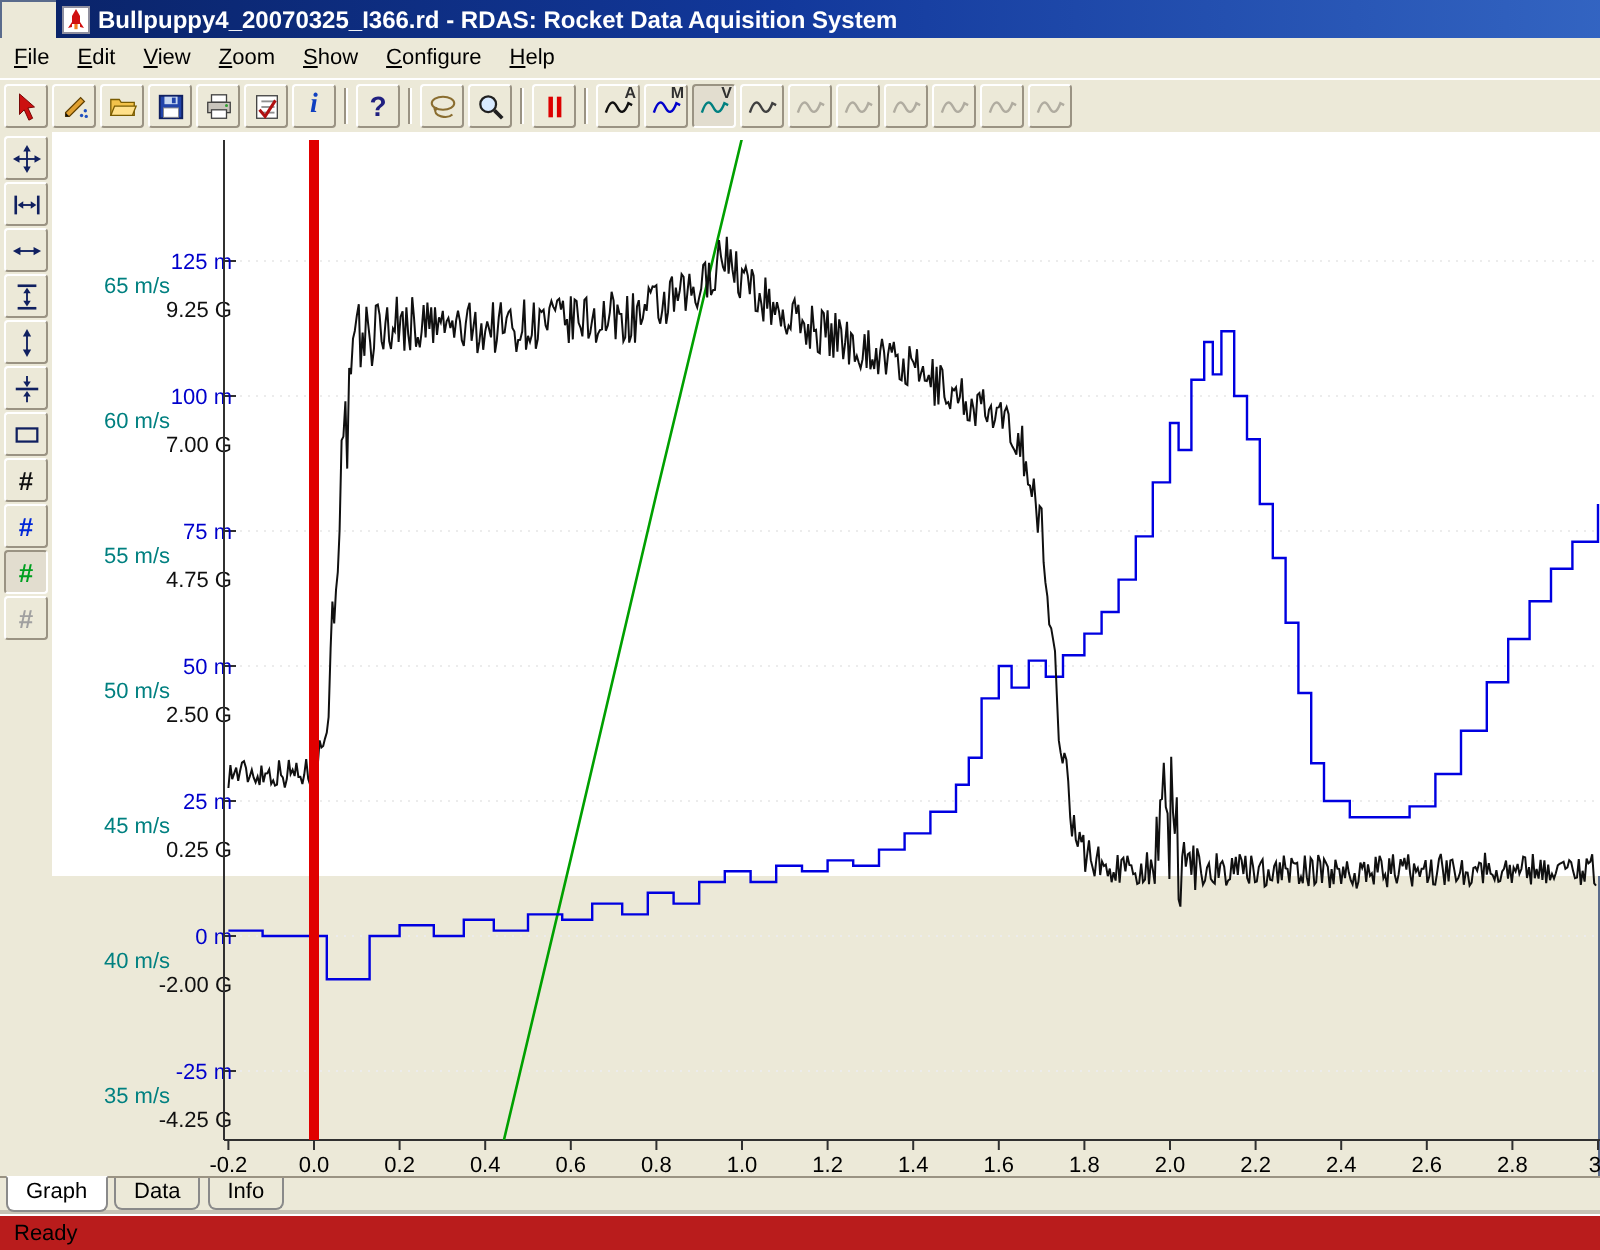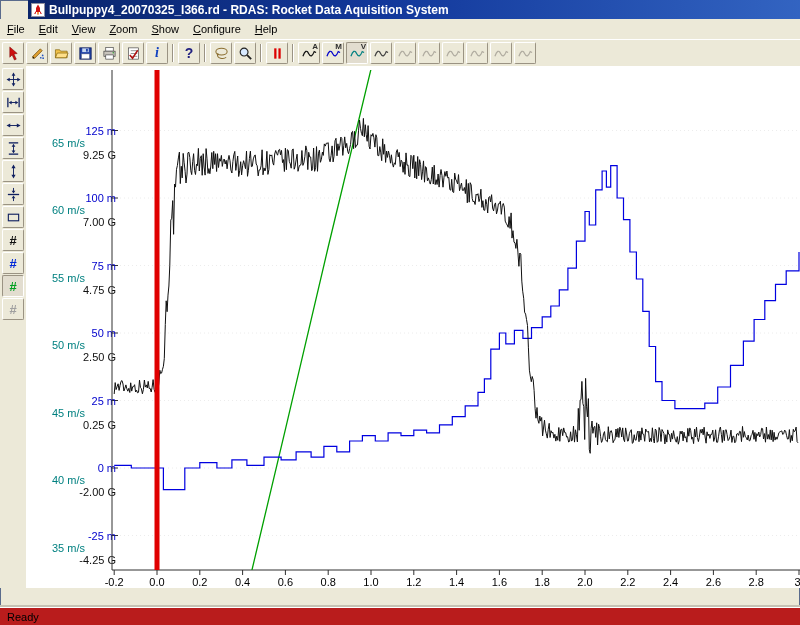--- a/index.html
+++ b/index.html
@@ -32,21 +32,21 @@
   .help-glyph{font-weight:bold;font-size:14px;color:#202080;line-height:14px;}
   
   .leftrail{position:absolute;left:0;top:66px;width:26px;height:522px;background:#ece9d8;
     display:flex;flex-direction:column;align-items:center;padding-top:2px;box-sizing:border-box;}
   .rbtn{width:22px;height:22px;margin-bottom:1px;background:#ece9d8;border:1px solid;
     border-color:#ffffff #9a9383 #9a9383 #ffffff;border-radius:2px;display:flex;align-items:center;
     justify-content:center;padding:0;box-sizing:border-box;cursor:default;flex:0 0 auto;}
   .rbtn.pressed{border-color:#9a9383 #ffffff #ffffff #9a9383;background:#e2ddcf;}
   .rbtn .glyph{font-size:13px;font-weight:bold;line-height:13px;}
   
-  .chart-area{position:absolute;left:26px;top:66px;width:774px;height:522px;background:#ffffff;}
+  .chart-area{position:absolute;left:26px;top:66px;width:774px;height:372px;background:#ffffff;}
   #chart-svg{display:block;}
   
   .tabbar{position:absolute;left:0;top:588px;width:100%;height:19px;background:#ece9d8;
     padding-left:3px;box-sizing:border-box;border-top:1px solid #9a9383;}
   .tab{display:inline-block;height:15px;line-height:14px;padding:0 9px;font-size:11px;
     background:#ece9d8;border:1px solid #8a8a8a;border-top:none;border-radius:0 0 4px 4px;
     margin-right:-1px;vertical-align:top;position:relative;cursor:default;}
   .tab.selected{background:#ffffff;height:16px;margin-top:-1px;z-index:2;border-top:1px solid #ffffff;}
   
   .statusbar{position:absolute;left:0;top:607px;width:100%;height:18px;background:#b91c1c;
@@ -373,18 +373,23 @@
         <text x="773" y="520" fill="#000000" text-anchor="middle" font-size="11px" font-family="&quot;Liberation Sans&quot;, sans-serif">3.</text>
         <g clip-path="url(#plotclip)">
           <path d="M220.9 525.3L259.4 363.3L302.2 181.0L349.3 -14.8" fill="none" stroke="#00a000" stroke-width="1.3"></path>
           <path d="M88.2 399.3H105.3V402.0H135.3V402.0H137.4V423.6H156.7V423.6H158.8V402.0H173.8V396.6H190.9V402.0H205.9V393.9H220.9V399.3H238.0V391.2H255.1V393.9H270.1V385.8H285.1V391.2H297.9V380.4H310.8V385.8H323.6V375.0H336.4V369.6H349.3V375.0H362.1V366.9H375.0V369.6H387.8V364.2H400.6V366.9H413.5V358.8H426.3V350.7H439.2V339.9H452.0V326.4H458.4V312.9H464.8V283.2H473.4V267.0H479.8V277.8H488.4V264.3H496.9V272.4H505.5V261.6H516.2V250.8H524.8V240.0H533.3V223.8H541.9V202.2H550.4V175.2H559.0V145.5H563.3V159.0H569.7V123.9H576.1V105.0H580.4V121.2H584.7V99.6H591.1V132.0H597.5V153.6H603.9V186.0H610.4V213.0H616.8V245.4H623.2V280.5H629.6V315.6H636.0V334.5H648.9V342.6H666.0V342.6H678.8V337.2H691.7V321.0H704.5V299.4H717.4V275.1H728.1V253.5H738.8V234.6H749.5V218.4H760.2V204.9H773.0V186.0" fill="none" stroke="#0000e0" stroke-width="1.2"></path>
           <path d="M88.2 328.0L89.2 316.6L90.1 323.6L91.1 320.7L92.1 317.8L93.1 324.4L94.0 319.6L95.0 315.3L96.0 314.6L97.0 318.0L97.9 325.0L98.9 322.2L99.9 318.9L100.8 322.7L101.8 325.2L102.8 322.3L103.8 326.5L104.7 316.8L105.7 325.1L106.7 320.7L107.7 320.6L108.6 318.7L109.6 326.0L110.6 324.2L111.5 326.8L112.5 326.3L113.5 314.2L114.5 321.5L115.4 322.7L116.4 327.8L117.4 323.5L118.4 314.0L119.3 321.1L120.3 318.9L121.3 322.0L122.2 315.4L123.2 322.5L124.2 322.4L125.2 326.0L126.1 321.4L127.1 313.6L128.1 323.4L129.1 326.5L130.0 326.9L131.0 325.0L131.9 324.4L132.8 317.7L133.8 304.2L134.7 307.7L135.6 307.0L136.5 303.3L137.4 300.3L138.3 292.5L139.3 258.5L140.2 234.8L141.1 245.7L142.0 229.1L142.9 220.0L143.8 199.1L144.8 154.1L145.7 152.3L146.7 134.6L147.6 168.3L148.6 118.0L149.5 121.1L150.5 103.3L151.4 99.5L152.4 91.9L153.4 86.1L154.3 117.6L155.3 100.3L156.2 111.9L157.2 87.4L158.1 96.2L159.1 105.3L160.0 117.0L161.0 108.1L161.9 86.8L162.9 86.3L163.8 91.4L164.8 104.7L165.7 108.6L166.7 95.7L167.6 87.7L168.6 104.6L169.5 108.5L170.5 98.2L171.4 99.7L172.4 82.4L173.3 105.0L174.3 92.3L175.3 89.7L176.2 109.3L177.2 87.7L178.1 101.0L179.1 109.1L180.1 82.6L181.0 92.8L182.0 107.4L182.9 102.6L183.9 107.7L184.8 100.0L185.8 86.5L186.8 102.7L187.7 85.3L188.7 98.5L189.6 87.7L190.6 105.5L191.5 87.7L192.5 101.5L193.5 92.7L194.4 95.2L195.4 89.4L196.3 100.4L197.3 94.7L198.2 93.0L199.2 98.0L200.2 94.3L201.1 102.8L202.1 94.0L203.0 89.4L204.0 94.7L204.9 104.1L205.9 107.0L206.9 95.5L207.8 88.8L208.8 85.4L209.8 104.4L210.8 96.9L211.7 90.0L212.7 110.5L213.7 104.7L214.7 95.7L215.6 108.9L216.6 99.8L217.6 94.7L218.5 98.3L219.5 102.7L220.5 85.1L221.5 110.3L222.4 104.3L223.4 92.6L224.4 85.2L225.4 100.6L226.3 100.3L227.3 92.9L228.3 90.0L229.2 88.9L230.2 98.0L231.2 99.8L232.2 109.9L233.1 104.0L234.1 103.9L235.1 99.8L236.1 83.8L237.0 108.8L238.0 101.9L239.0 105.0L239.9 101.6L240.9 85.3L241.9 108.4L242.9 103.6L243.8 88.7L244.8 90.0L245.8 88.9L246.8 96.7L247.7 99.1L248.7 88.0L249.7 84.5L250.6 87.3L251.6 89.2L252.6 84.2L253.6 83.3L254.5 88.8L255.5 84.4L256.5 96.6L257.5 93.6L258.4 105.5L259.4 82.2L260.4 103.7L261.3 83.7L262.3 84.5L263.3 95.4L264.3 97.9L265.2 102.2L266.2 84.0L267.2 82.9L268.2 103.2L269.1 100.5L270.1 93.9L271.1 88.2L272.0 105.3L273.0 100.9L274.0 99.0L275.0 98.6L275.9 84.5L276.9 99.4L277.9 96.8L278.9 90.3L279.8 79.9L280.8 84.3L281.8 103.6L282.7 86.3L283.7 90.9L284.7 91.0L285.7 104.7L286.6 102.8L287.6 82.0L288.6 105.3L289.6 101.8L290.5 80.6L291.5 105.3L292.5 87.2L293.4 84.1L294.4 96.3L295.4 93.3L296.4 86.1L297.3 89.4L298.3 77.9L299.3 80.1L300.3 77.2L301.2 77.4L302.2 76.6L303.2 92.9L304.1 95.8L305.1 89.4L306.1 79.9L307.1 95.9L308.0 90.2L309.0 74.8L310.0 72.3L311.0 89.8L311.9 77.8L312.9 84.4L313.9 79.2L314.8 71.1L315.8 72.4L316.8 89.4L317.8 79.3L318.7 70.9L319.7 81.8L320.7 77.4L321.7 85.3L322.6 87.7L323.6 82.7L324.6 78.4L325.6 66.5L326.6 65.4L327.6 82.7L328.5 65.4L329.5 81.5L330.5 79.1L331.5 78.9L332.5 64.8L333.5 54.0L334.5 62.3L335.5 67.5L336.4 69.7L337.4 52.4L338.3 70.8L339.3 58.7L340.2 68.7L341.2 75.3L342.1 59.6L343.1 80.3L344.0 83.0L345.0 68.7L346.0 70.2L346.9 67.4L347.9 71.8L348.9 81.1L349.9 68.7L350.8 71.8L351.8 89.5L352.8 89.7L353.8 80.6L354.7 86.1L355.7 94.7L356.7 72.8L357.6 88.3L358.6 78.4L359.6 96.4L360.6 85.0L361.5 91.4L362.5 85.1L363.5 89.7L364.5 97.2L365.4 88.8L366.4 97.3L367.4 101.1L368.3 96.8L369.3 98.4L370.3 86.0L371.3 83.6L372.2 90.9L373.2 86.4L374.2 100.6L375.2 94.2L376.1 95.8L377.1 106.3L378.1 96.0L379.0 108.4L380.0 86.9L381.0 99.3L382.0 98.9L382.9 110.0L383.9 110.6L384.9 89.3L385.9 90.6L386.8 102.7L387.8 89.2L388.8 112.0L389.7 95.7L390.7 112.8L391.7 90.5L392.7 109.8L393.6 93.7L394.6 98.6L395.6 113.6L396.6 105.2L397.5 94.9L398.5 116.2L399.5 100.6L400.4 101.7L401.4 114.8L402.4 111.9L403.4 115.4L404.3 118.1L405.3 113.6L406.3 101.1L407.3 118.0L408.2 99.2L409.2 118.6L410.2 113.7L411.1 118.5L412.1 108.0L413.1 121.1L414.1 109.6L415.0 103.5L416.0 109.6L417.0 121.2L418.0 111.3L418.9 105.6L419.9 110.3L420.9 105.0L421.8 112.0L422.8 111.4L423.8 123.6L424.8 124.2L425.7 113.3L426.7 125.8L427.7 126.5L428.7 107.1L429.6 113.1L430.6 114.9L431.6 117.9L432.5 108.6L433.5 124.7L434.5 120.6L435.5 117.1L436.4 124.3L437.4 124.5L438.4 121.5L439.4 127.6L440.3 113.5L441.3 136.8L442.3 117.4L443.2 136.2L444.2 116.7L445.2 118.9L446.2 132.5L447.1 135.8L448.1 135.1L449.1 138.5L450.1 128.2L451.0 129.2L452.0 127.7L453.0 135.6L453.9 132.7L454.9 123.2L455.9 141.4L456.9 134.7L457.8 144.1L458.8 144.3L459.8 133.4L460.8 138.5L461.7 147.0L462.7 131.5L463.7 130.5L464.6 136.0L465.6 128.7L466.6 142.0L467.6 144.9L468.5 138.8L469.5 136.9L470.5 147.9L471.5 144.0L472.4 137.8L473.4 137.7L474.4 135.2L475.3 148.3L476.3 139.7L477.3 137.5L478.3 141.1L479.2 155.1L480.2 157.3L481.2 159.0L482.2 161.3L483.1 150.6L484.1 162.4L485.1 146.9L486.0 172.1L487.0 164.7L488.0 176.2L489.0 176.8L489.9 182.4L490.9 173.3L491.9 186.1L492.9 200.3L493.8 187.0L494.8 188.2L495.8 215.1L496.7 225.2L497.7 232.3L498.6 246.2L499.6 248.1L500.5 253.4L501.5 259.5L502.4 281.2L503.4 304.2L504.3 310.2L505.3 315.7L506.2 310.5L507.2 313.9L508.1 324.4L509.1 342.6L510.0 352.2L511.0 341.5L511.9 353.9L512.9 357.3L513.8 350.0L514.7 355.1L515.7 351.5L516.6 369.9L517.5 362.0L518.5 354.2L519.4 364.1L520.3 367.8L521.3 372.1L522.2 363.4L523.2 357.3L524.1 371.5L525.0 364.7L526.0 367.0L526.9 366.3L527.9 372.1L528.9 368.3L529.8 375.1L530.8 370.1L531.8 374.3L532.8 361.5L533.8 375.3L534.7 364.0L535.7 362.9L536.7 369.7L537.7 361.9L538.7 366.5L539.7 366.7L540.6 371.1L541.6 370.7L542.6 376.0L543.6 375.4L544.6 365.8L545.5 375.1L546.5 373.8L547.5 360.1L548.5 376.1L549.5 363.8L550.4 368.7L551.4 375.9L552.3 342.4L553.2 364.3L554.1 334.1L555.0 333.5L555.9 315.4L556.9 337.5L557.8 340.7L558.7 373.5L559.6 312.4L560.5 340.2L561.4 350.9L562.4 332.6L563.3 383.7L564.2 387.3L565.1 362.4L566.0 355.0L566.9 367.3L567.9 361.1L568.8 360.4L569.7 371.4L570.7 356.8L571.6 379.0L572.6 358.2L573.6 362.4L574.6 370.7L575.5 376.4L576.5 374.4L577.5 367.8L578.5 365.6L579.4 373.4L580.4 374.9L581.4 375.8L582.3 360.7L583.3 372.9L584.2 365.9L585.2 364.6L586.1 367.4L587.1 376.7L588.1 374.2L589.0 373.6L590.0 363.0L590.9 371.1L591.9 362.4L592.9 371.5L593.8 361.2L594.8 364.0L595.7 371.0L596.7 361.9L597.6 373.0L598.6 375.7L599.6 361.9L600.5 366.9L601.5 375.1L602.4 374.8L603.4 367.5L604.4 365.2L605.3 363.7L606.3 377.3L607.2 376.6L608.2 368.7L609.1 373.9L610.1 374.2L611.1 367.0L612.0 365.0L613.0 375.7L613.9 365.2L614.9 374.1L615.9 361.8L616.8 368.1L617.8 368.5L618.7 375.3L619.7 363.0L620.6 365.4L621.6 365.8L622.6 365.4L623.5 375.9L624.5 372.4L625.4 375.6L626.4 361.8L627.4 372.6L628.3 377.0L629.3 363.0L630.2 364.3L631.2 376.3L632.1 375.1L633.1 361.5L634.1 364.8L635.0 375.5L636.0 363.5L636.9 365.2L637.9 367.4L638.9 377.9L639.8 368.6L640.8 376.1L641.7 363.9L642.7 368.3L643.6 368.5L644.6 375.9L645.6 367.3L646.5 373.1L647.5 364.7L648.4 370.3L649.4 374.2L650.3 376.2L651.3 370.6L652.3 378.2L653.2 374.9L654.2 365.3L655.1 368.0L656.1 365.0L657.1 374.9L658.0 366.2L659.0 371.9L659.9 370.7L660.9 376.2L661.8 362.4L662.8 370.2L663.8 361.9L664.7 364.5L665.7 373.2L666.6 371.2L667.6 377.6L668.6 363.2L669.5 371.0L670.5 361.2L671.4 371.5L672.4 375.6L673.3 371.2L674.3 363.6L675.3 367.1L676.2 363.0L677.2 368.8L678.1 361.2L679.1 371.0L680.1 377.2L681.0 365.8L682.0 369.8L682.9 368.0L683.9 372.4L684.8 368.4L685.8 368.4L686.8 364.1L687.7 375.4L688.7 372.0L689.6 363.8L690.6 376.2L691.6 376.3L692.5 370.8L693.5 363.5L694.4 361.0L695.4 368.6L696.3 376.5L697.3 364.2L698.3 374.7L699.2 364.2L700.2 363.8L701.1 368.7L702.1 374.6L703.1 373.2L704.0 370.4L705.0 364.1L705.9 376.4L706.9 370.2L707.8 370.3L708.8 376.8L709.8 375.3L710.7 368.0L711.7 367.5L712.6 369.4L713.6 365.3L714.5 365.7L715.5 375.6L716.5 360.4L717.4 371.3L718.4 365.6L719.3 370.8L720.3 371.5L721.3 374.0L722.2 369.1L723.2 374.9L724.1 374.5L725.1 369.7L726.0 368.4L727.0 364.3L728.0 373.3L728.9 366.4L729.9 375.5L730.8 367.7L731.8 369.7L732.8 366.0L733.7 371.0L734.7 368.5L735.6 362.3L736.6 362.7L737.5 373.0L738.5 367.6L739.5 376.2L740.4 361.0L741.4 373.1L742.3 368.5L743.3 373.3L744.3 363.9L745.2 373.9L746.2 364.2L747.1 375.6L748.1 366.3L749.0 374.1L750.0 370.9L751.0 373.3L751.9 370.6L752.9 366.7L753.8 365.9L754.8 365.4L755.8 364.9L756.7 368.4L757.7 367.7L758.6 364.1L759.6 365.1L760.5 369.3L761.5 373.1L762.5 372.8L763.4 363.6L764.4 376.4L765.3 369.4L766.3 374.8L767.3 363.3L768.2 365.7L769.2 364.8L770.1 361.1L771.1 375.7L772.0 376.8" fill="none" stroke="#101010" stroke-width="1"></path>
           <line x1="131" y1="4" x2="131" y2="504" stroke="#e00000" stroke-width="5"></line>
         </g>
       </svg>
   </div>
 
+  <div class="tabbar">
+    <span class="tab selected">Graph</span>
+    <span class="tab">Data</span>
+    <span class="tab">Info</span>
+  </div>
 
   <div class="statusbar">
     <span>Ready</span>
   </div>
 
 </div>
 
 </body></html>

